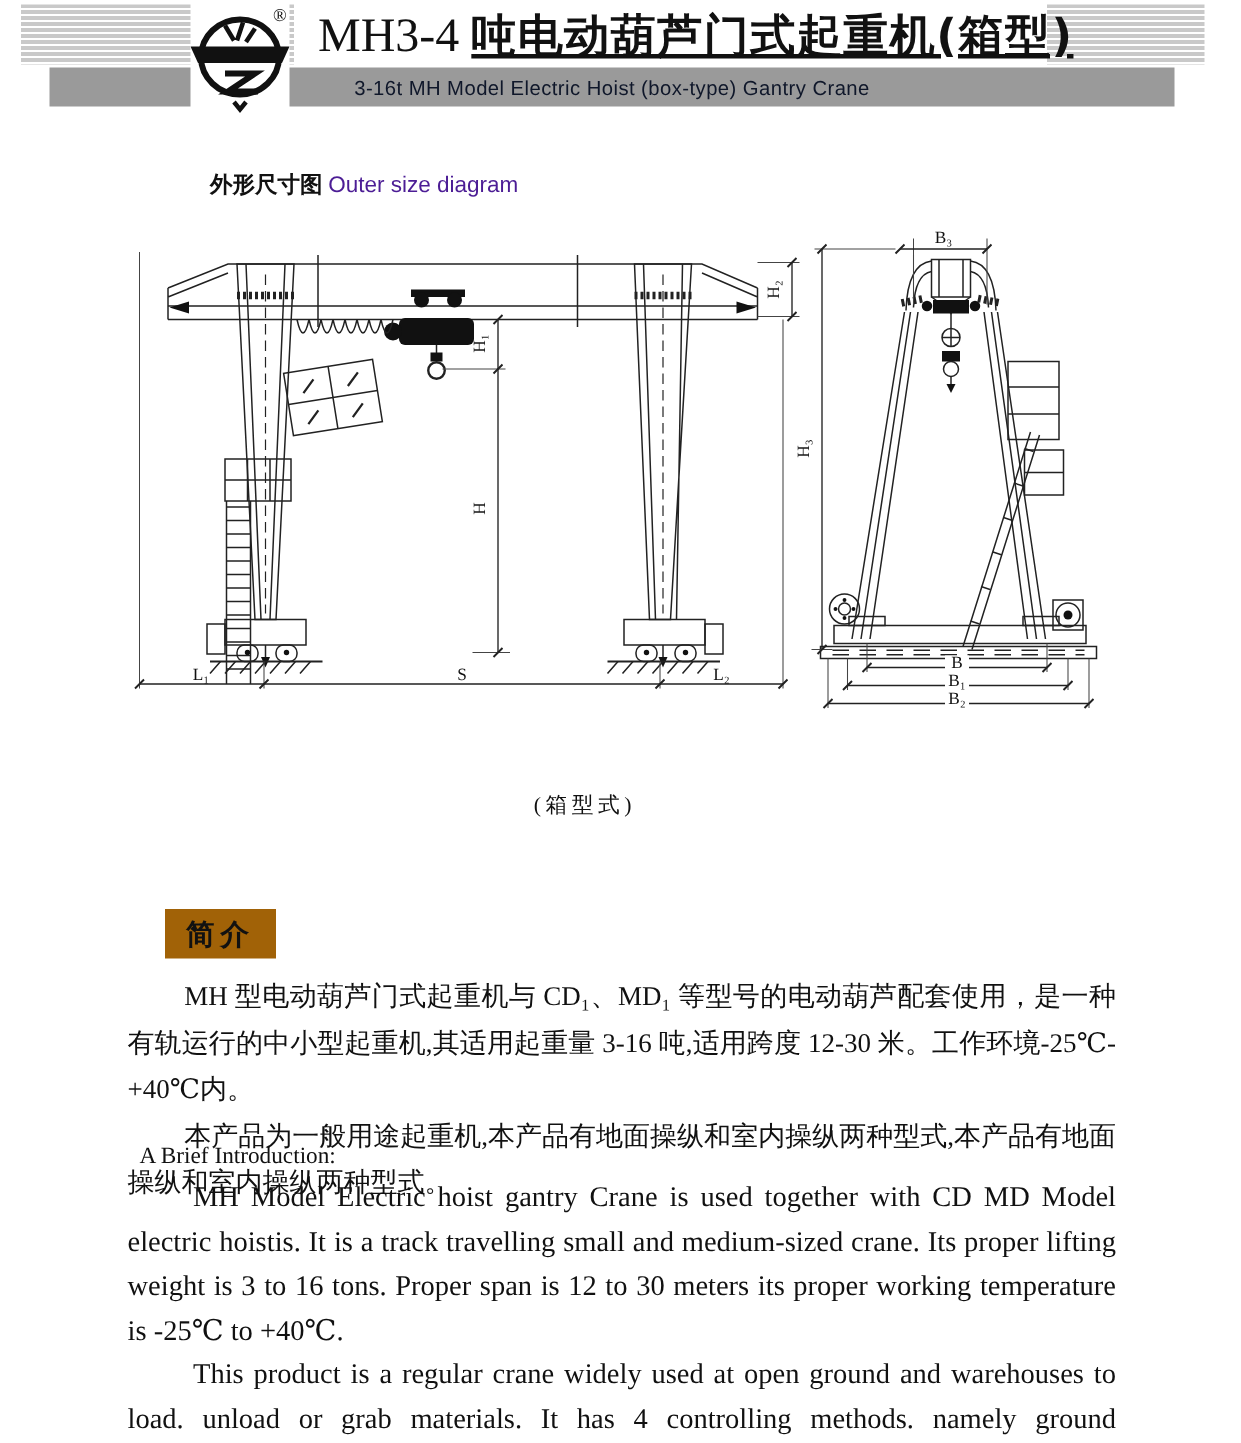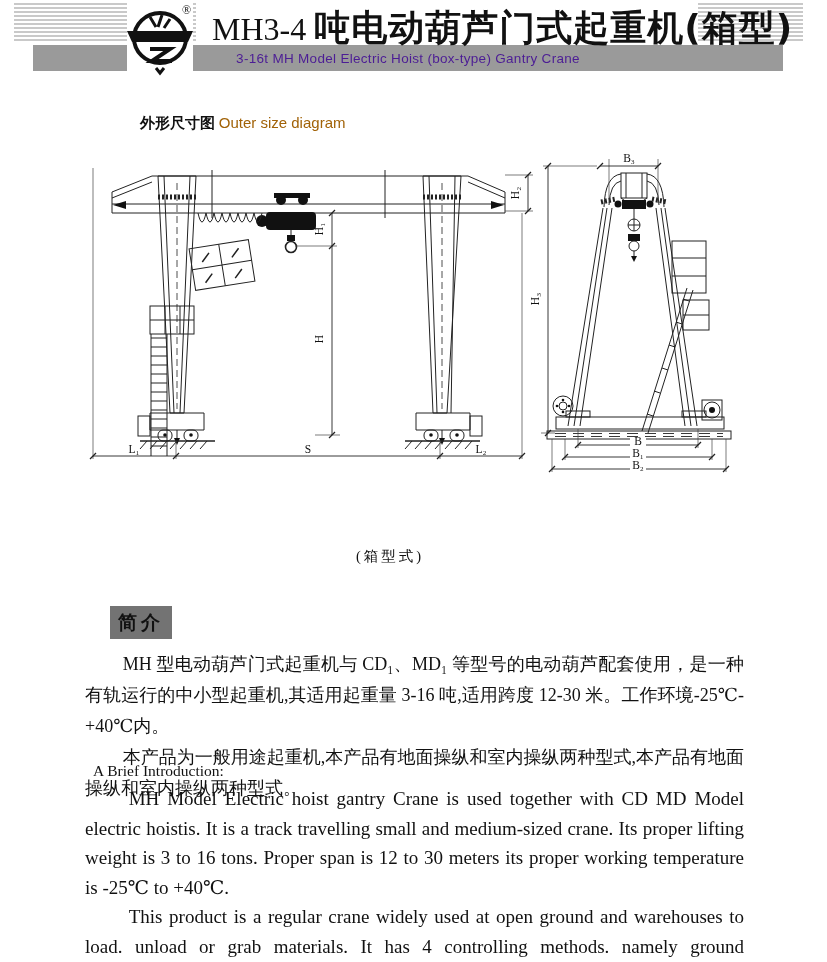--- a/index.html
+++ b/index.html
@@ -11,39 +11,39 @@
   .stripes{
     position:absolute;left:14px;top:3px;width:789px;height:40px;
     background:repeating-linear-gradient(to bottom,#c9c9c9 0,#c9c9c9 2.2px,#ffffff 2.2px,#ffffff 4px);
   }
   .title-backdrop{position:absolute;left:196px;top:0;width:502px;height:45px;background:#fff;}
   .graybar{
     position:absolute;left:33px;top:45px;width:750px;height:26px;background:#9a9a9a;
     display:flex;align-items:center;justify-content:center;
   }
   .graybar span{
-    font-family:"Liberation Sans","DejaVu Sans",sans-serif;font-size:13.5px;color:#4c1d95;letter-spacing:.3px;
+    font-family:"Liberation Sans","DejaVu Sans",sans-serif;font-size:13.5px;color:#0f172a;letter-spacing:.3px;
   }
   .logo-box{position:absolute;left:127px;top:2px;width:66px;height:77px;background:#ffffff;}
   .title{
     position:absolute;left:212px;top:4px;height:42px;display:flex;align-items:baseline;gap:8px;white-space:nowrap;
   }
   .title .model{font-family:"Liberation Serif","DejaVu Serif",serif;font-size:32px;font-weight:400;}
-  .title .cn{font-family:"DejaVu Sans","Liberation Sans",sans-serif;font-size:36px;font-weight:900;letter-spacing:1px;}
+  .title .cn{font-family:"DejaVu Sans","Liberation Sans",sans-serif;font-size:30px;font-weight:900;letter-spacing:1px;text-decoration:underline;}
   
   .section-title{position:absolute;left:108px;top:114px;font-size:15px;white-space:nowrap;}
   .section-title .cn{font-family:"DejaVu Sans","Liberation Sans",sans-serif;font-weight:700;margin-left:32px;}
-  .section-title .en{font-family:"Liberation Sans","DejaVu Sans",sans-serif;font-weight:400;color:#a16207;}
+  .section-title .en{font-family:"Liberation Sans","DejaVu Sans",sans-serif;font-weight:400;color:#4c1d95;}
   
   .diagram{position:absolute;left:85px;top:143px;width:660px;height:380px;}
   .diagram svg{display:block}
-  .caption{position:absolute;left:0;top:527px;width:780px;text-align:center;font-size:14.5px;letter-spacing:3px;margin-top:20px;}
+  .caption{position:absolute;left:0;top:527px;width:780px;text-align:center;font-size:14.5px;letter-spacing:3px;}
   
   .jianjie{
-    position:absolute;left:110px;top:606px;width:62px;height:33px;background:#737373;
+    position:absolute;left:110px;top:606px;width:74px;height:33px;background:#a16207;
     display:flex;align-items:center;justify-content:center;
     font-family:"DejaVu Sans","Liberation Sans",sans-serif;font-size:19px;font-weight:800;letter-spacing:4px;
   }
   .cn-text{position:absolute;left:85px;top:649px;width:659px;}
   .cn-text p{margin:0;font-size:18px;line-height:31px;text-align:justify;text-indent:2.1em;}
   .en-text{position:absolute;left:85px;top:762px;width:659px;}
   .en-heading{margin:0 0 4px 8px;font-size:15.5px;}
   .en-text p.para{margin:0;font-size:19px;line-height:29.5px;text-align:justify;text-indent:2.3em;}
 </style>
 </head>

